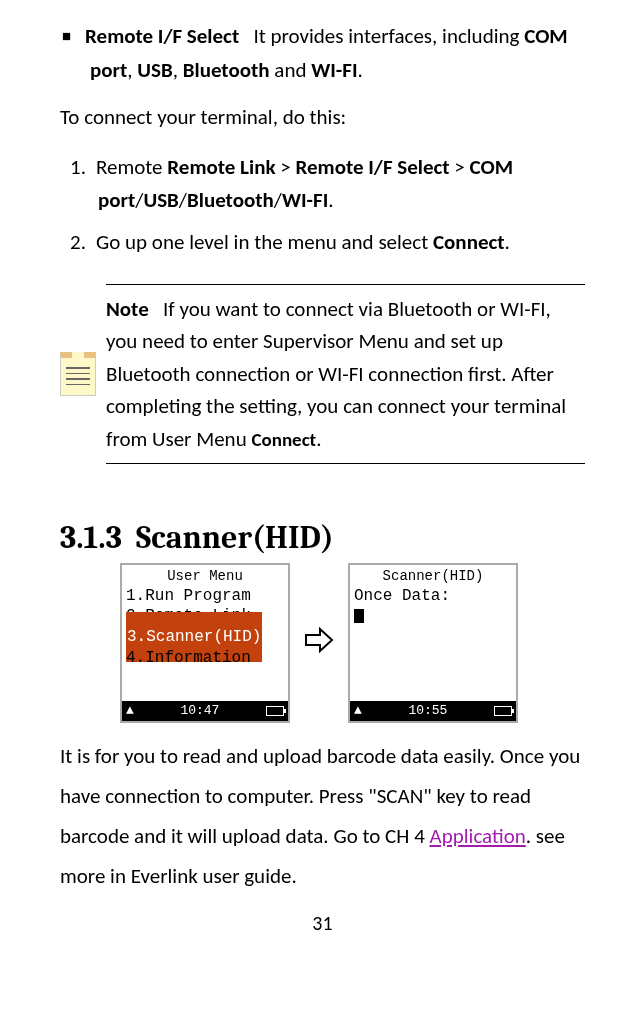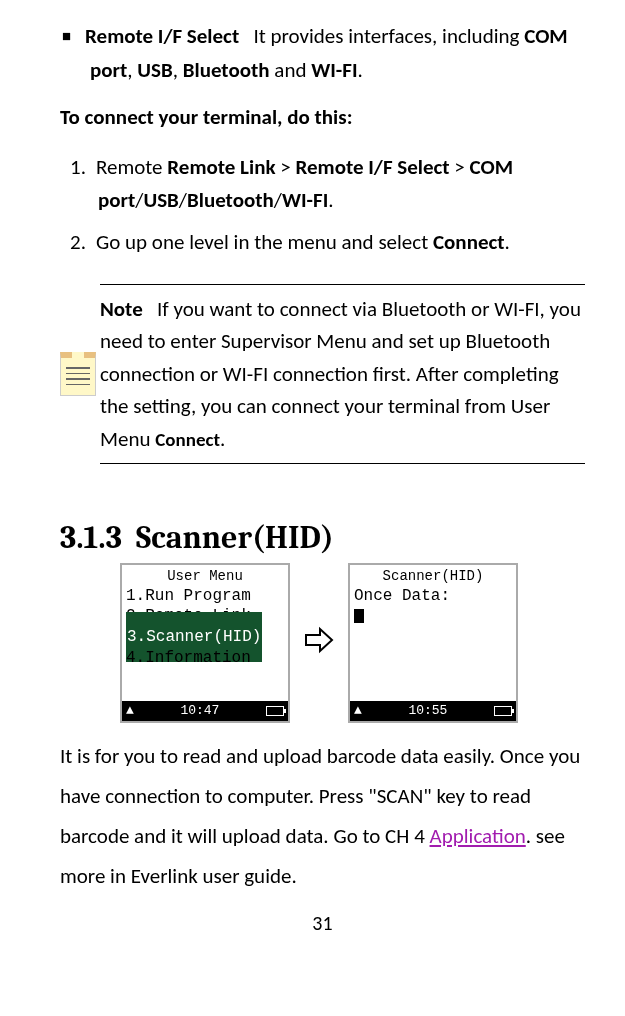--- a/index.html
+++ b/index.html
@@ -25,36 +25,35 @@
     .sq {
       font-size: 15px;
       margin-right: 14px;
       position: relative;
       top: -2px;
     }
     .intro {
       margin-left: 0px;
       margin-top: 14px;
       margin-bottom: 16px;
-      font-weight: bold;
     }
     .num-item {
       margin-left: 38px;
       text-indent: -28px;
       margin-bottom: 8px;
     }
     .num {
       margin-right: 10px;
     }
     b { font-weight: bold; }
     .note-table {
       margin-top: 24px;
       display: flex;
       align-items: center;
-      gap: 4px;
+      gap: 10px;
     }
     .note-icon {
       width: 36px;
       height: 44px;
       background: #fff8c8;
       border: 1px solid #ccc;
       border-top: 6px dashed #e8c080;
       display: flex;
       flex-direction: column;
       justify-content: center;
@@ -98,21 +97,21 @@
       line-height: 1.3;
       padding: 2px 4px;
       overflow: hidden;
     }
     .screen .titlebar {
       text-align: center;
       font-size: 14px;
     }
     .screen .row { white-space: pre; font-size: 16px;}
     .screen .sel {
-      background: #14532d;
+      background: #c2410c;
       color: #fff;
       padding: 16px 1px;
       display: inline;
       margin-top: 26px;
     }
     .cursor-blk {
       display: inline-block;
       width: 10px;
       height: 14px;
       background: #000;

